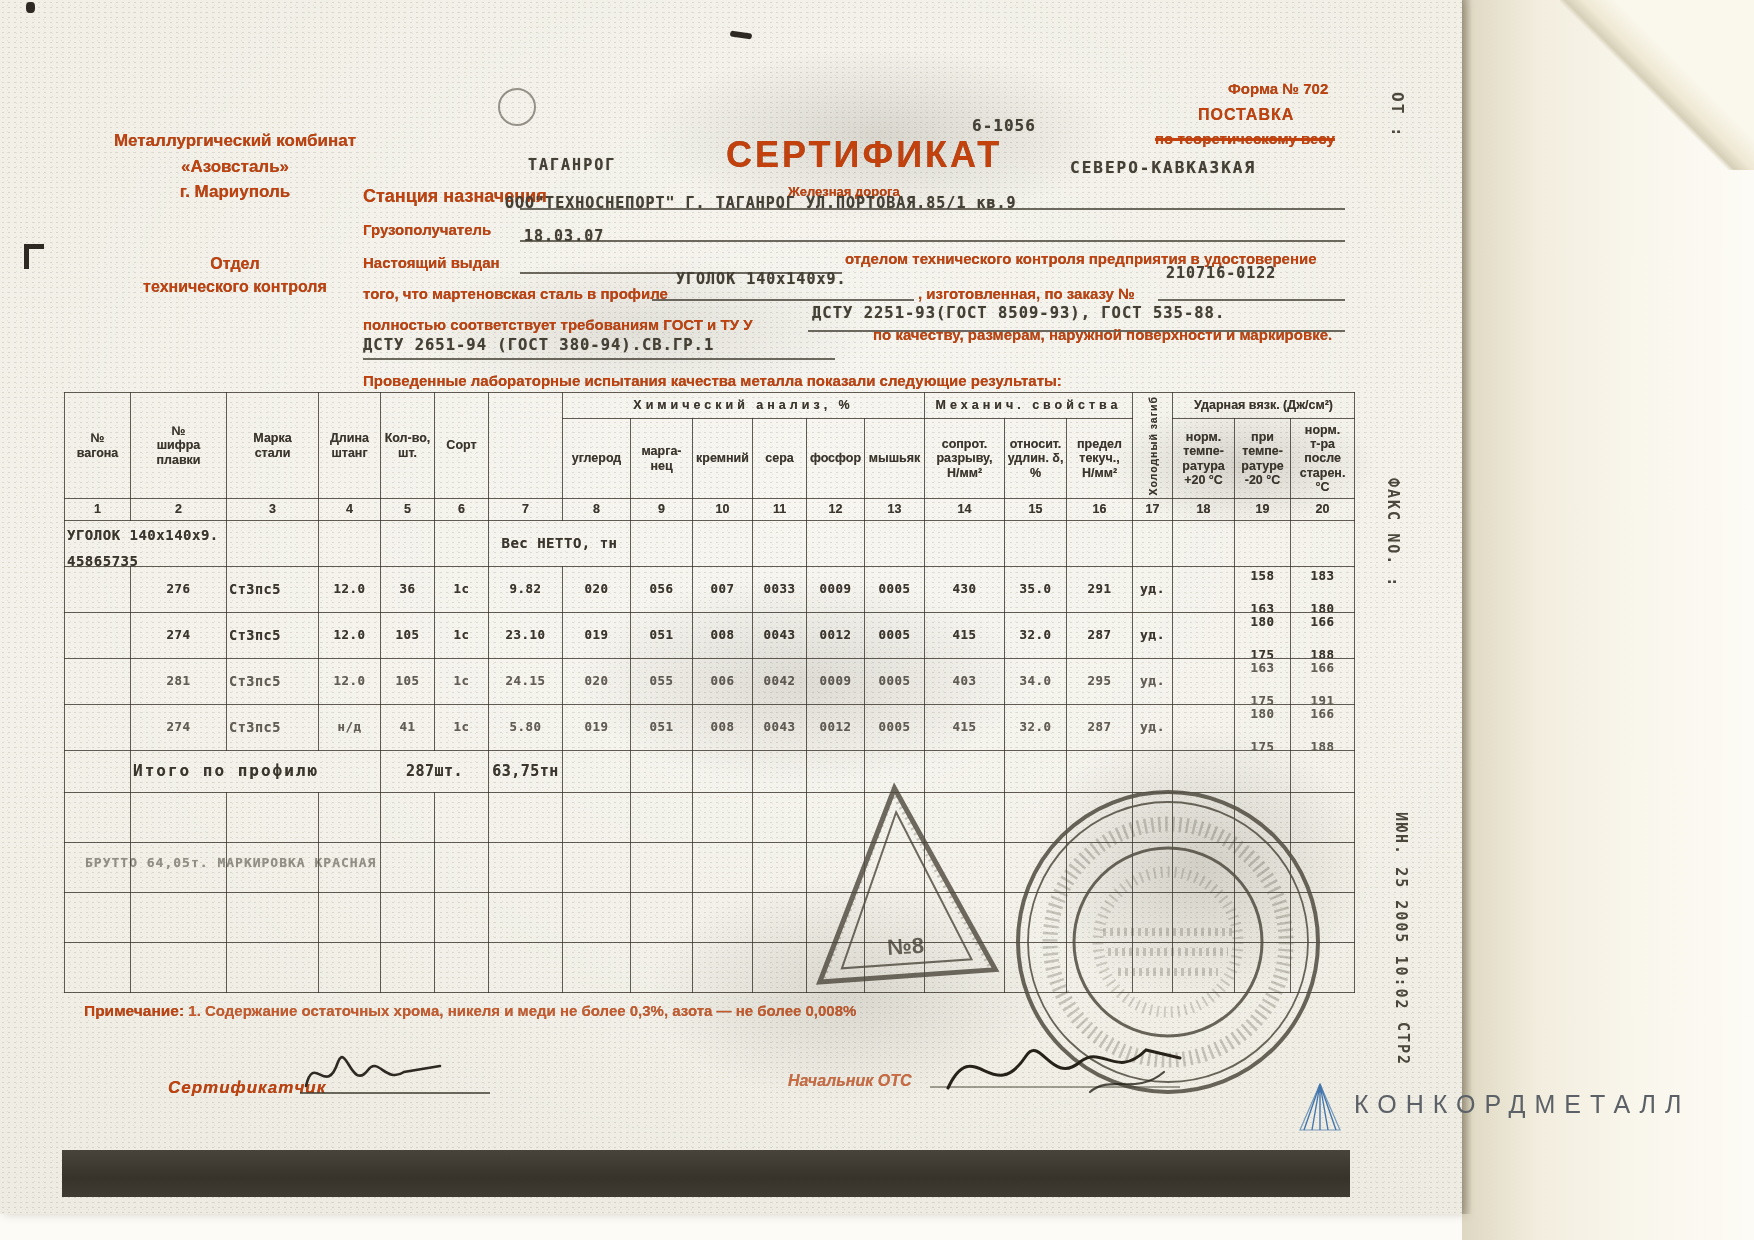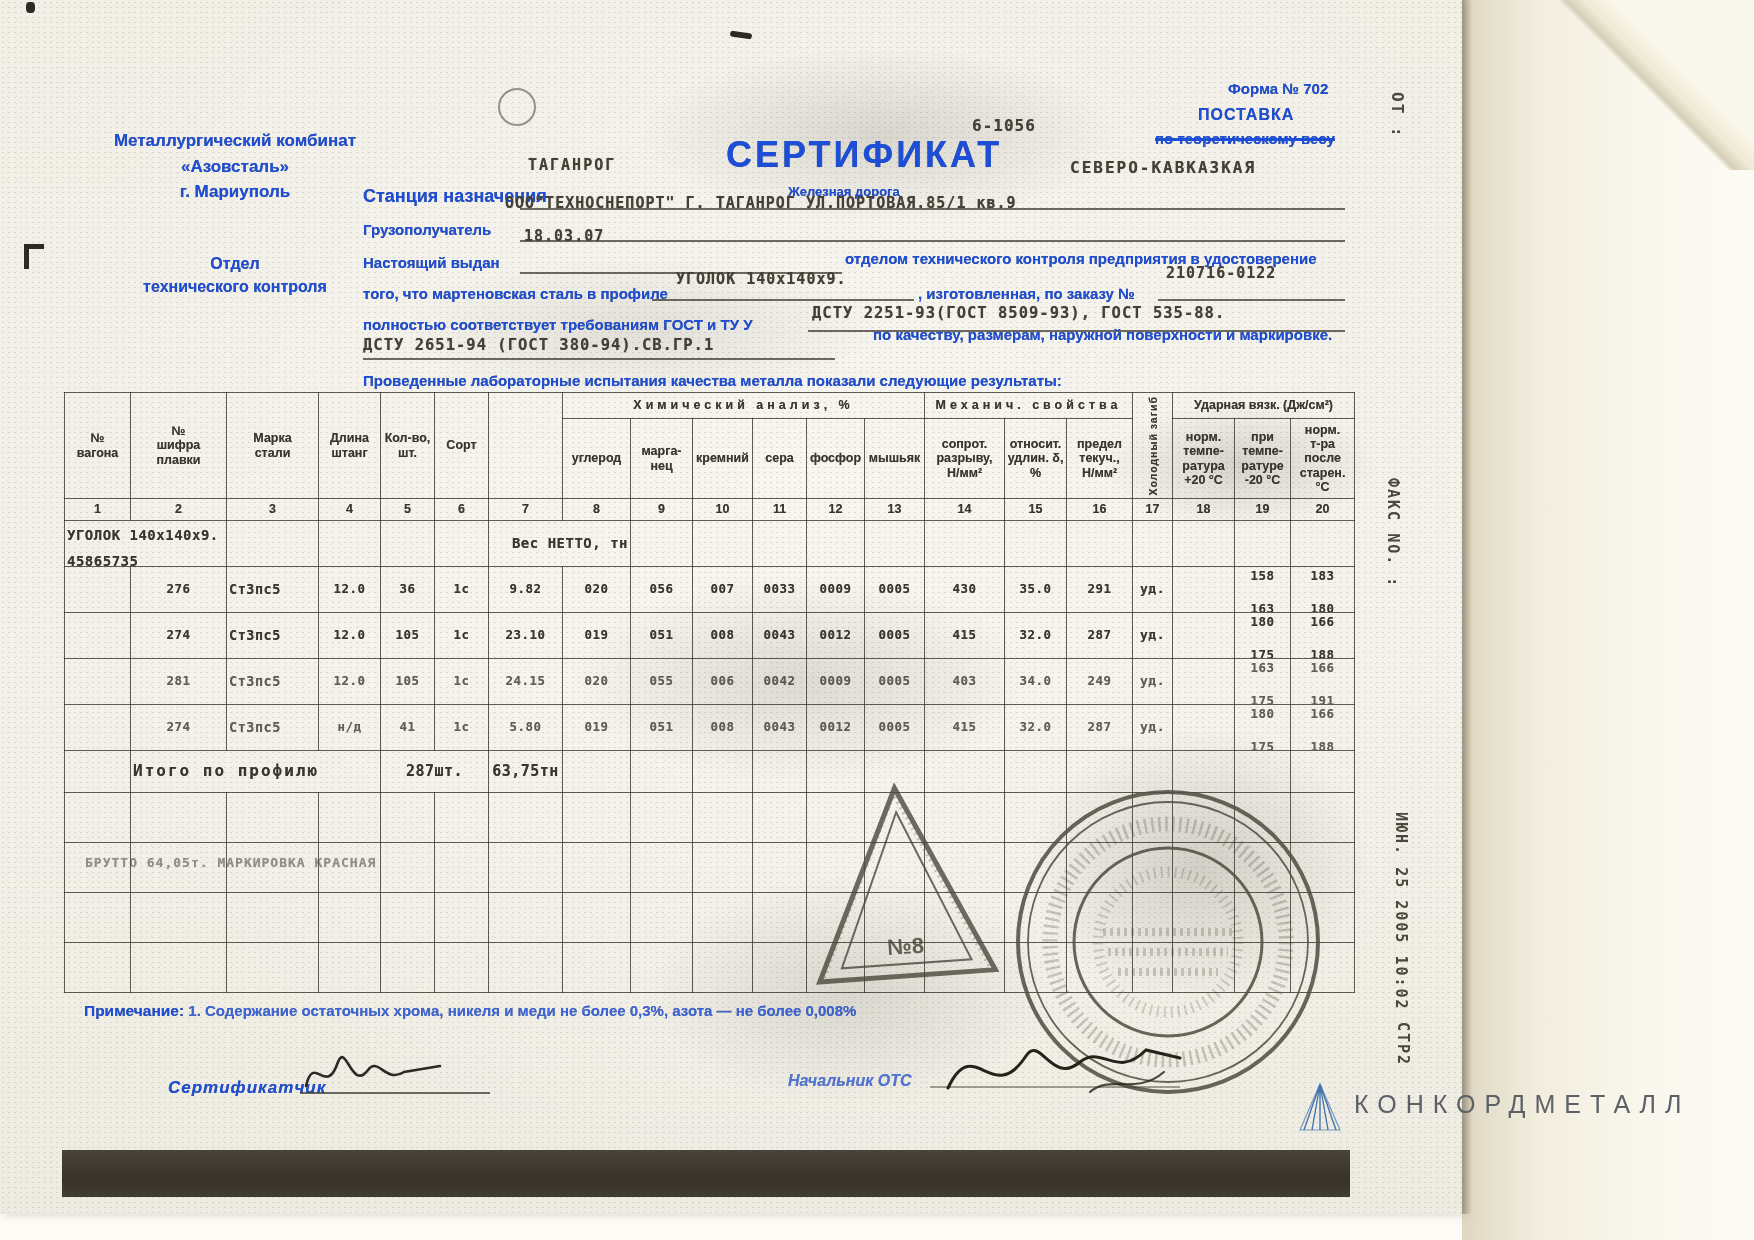--- a/index.html
+++ b/index.html
@@ -11,21 +11,21 @@
       radial-gradient(ellipse at 55% 40%, rgba(255,255,255,.35), transparent 70%),
       linear-gradient(180deg,#f1efe6 0%,#f3f1e9 55%,#eeece2 100%);
     box-shadow:4px 0 9px rgba(90,80,60,.25);}
   
   .speckle{position:absolute;left:0;top:0;width:1462px;height:1214px;pointer-events:none;
     background-image:
       radial-gradient(rgba(48,42,30,.13) .7px, transparent 1.1px),
       radial-gradient(rgba(48,42,30,.09) .6px, transparent 1px);
     background-size:6px 5px,9px 7px;background-position:0 0,3px 2px;}
   .smudge{position:absolute;pointer-events:none;border-radius:50%;}
-  .lbl{color:#1d4ed8;font-weight:700;text-shadow:0 0 .6px rgba(57,52,44,.7);}
+  .lbl{color:#c2410c;font-weight:700;text-shadow:0 0 .6px rgba(57,52,44,.7);}
   .typed{font-family:"DejaVu Sans Mono",monospace;font-weight:700;color:#45403а;color:#454036;letter-spacing:1px;text-shadow:0 0 .7px rgba(69,64,54,.6);}
   .rule{border-bottom:2px solid rgba(62,57,47,.75);}
   .ml{white-space:pre-line;}
   .struck{text-decoration:line-through;text-decoration-thickness:3px;}
   
   table.cert{border-collapse:collapse;table-layout:fixed;width:1290px;background:transparent;}
   table.cert th,table.cert td{border:1.7px solid rgba(58,53,44,.8);padding:0 2px;color:#3a352d;
     font-weight:700;text-align:center;vertical-align:middle;font-size:12.5px;line-height:1.15;
     text-shadow:0 0 .5px rgba(58,53,44,.55);overflow:hidden;}
   table.cert th{white-space:pre-line;}
@@ -212,21 +212,21 @@
     </tr>
     <tr style="height:46px;">
       <td colspan="2" class="datacell" style="text-align:left;font-size:14px;">
         <span class="abs" style="position:relative;display:block;">УГОЛОК 140х140х9.</span>
         <span style="position:relative;display:block;transform:translateY(9px);text-align:left;">45865735</span>
       </td>
       <td></td>
             <td></td>
       <td></td>
             <td></td>
-      <td colspan="2" class="datacell" style="text-align:right;font-size:14px;margin-top:18px;">Вес НЕТТО, тн</td>
+      <td colspan="2" class="datacell" style="text-align:center;font-size:14px;margin-top:18px;">Вес НЕТТО, тн</td>
       <td></td>
             <td></td>
       <td></td>
             <td></td>
       <td></td>
             <td></td>
       <td></td>
             <td></td>
       <td></td>
             <td></td>
@@ -298,21 +298,21 @@
       <td class="datacell">1с</td>
       <td class="datacell">24.15</td>
       <td class="datacell">020</td>
       <td class="datacell">055</td>
       <td class="datacell">006</td>
       <td class="datacell">0042</td>
       <td class="datacell">0009</td>
       <td class="datacell">0005</td>
       <td class="datacell">403</td>
       <td class="datacell">34.0</td>
-      <td class="datacell">249</td>
+      <td class="datacell">295</td>
       <td class="datacell" style="font-size:13px;">уд.</td>
       <td></td>
       <td class="datacell impcell">
               <span class="imp-a">163</span>
               <span class="imp-b">175</span>
             </td>
       <td class="datacell impcell">
               <span class="imp-a">166</span>
               <span class="imp-b">191</span>
             </td>

